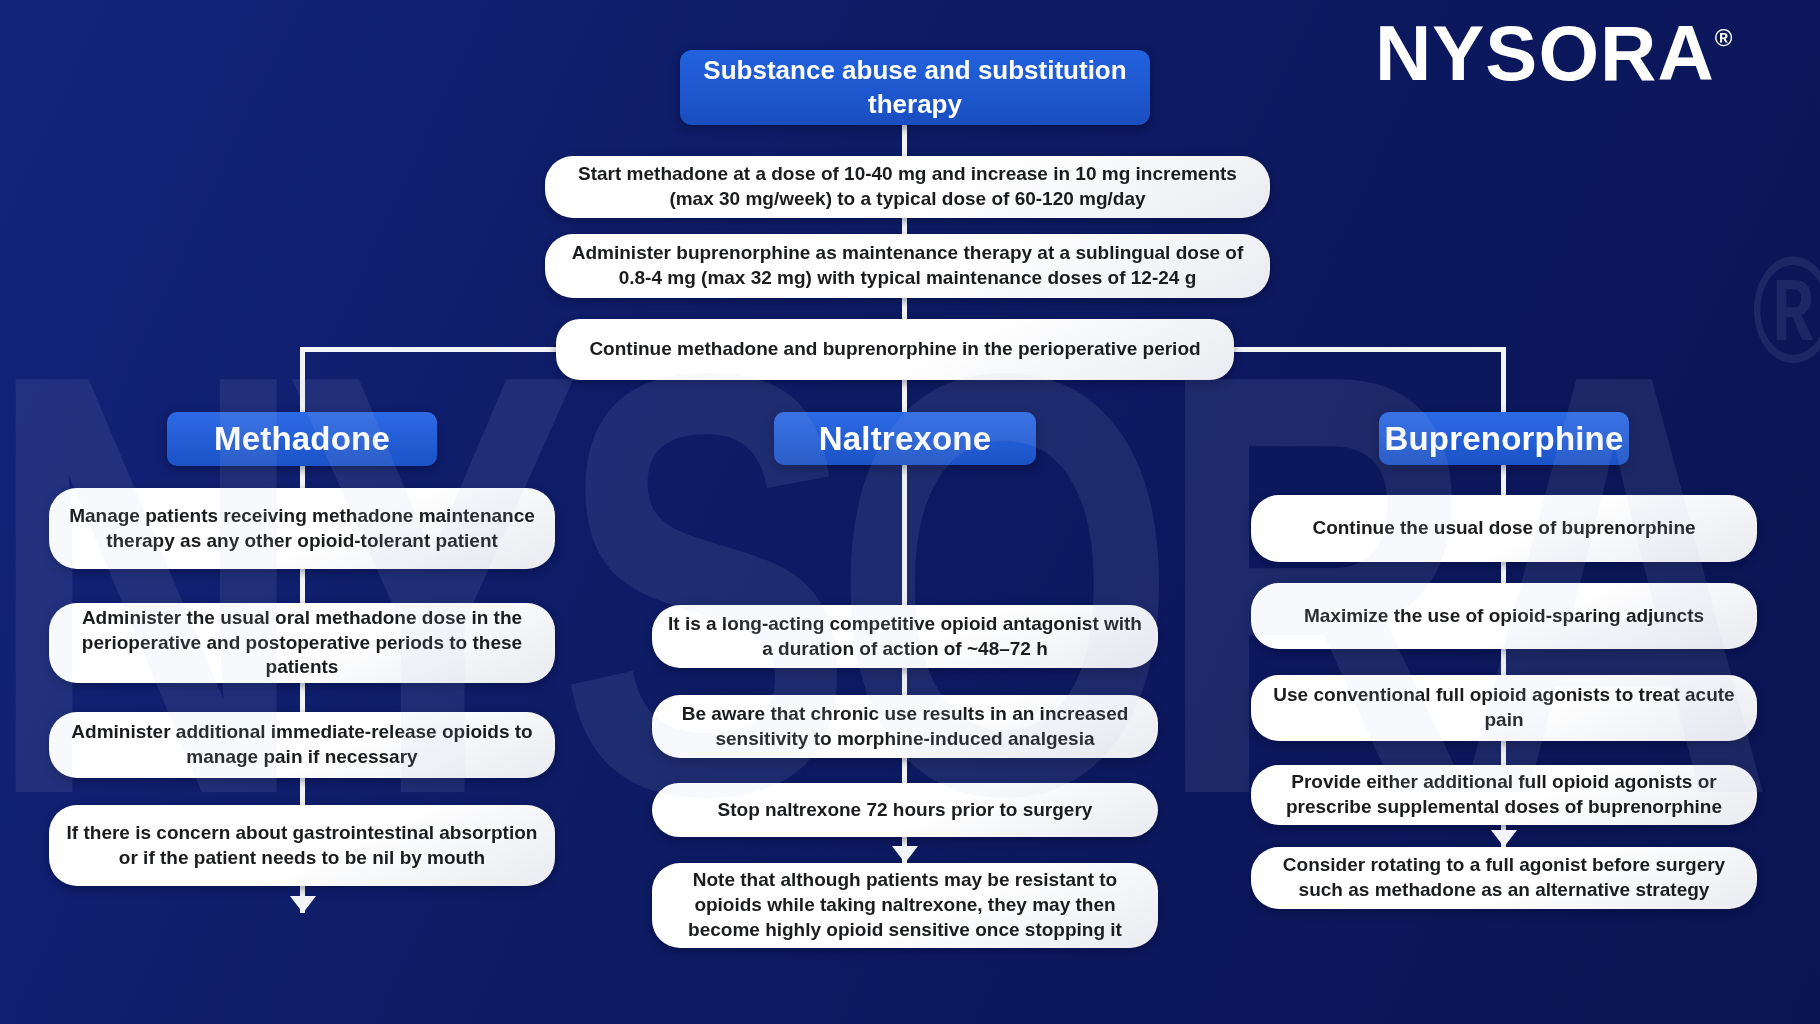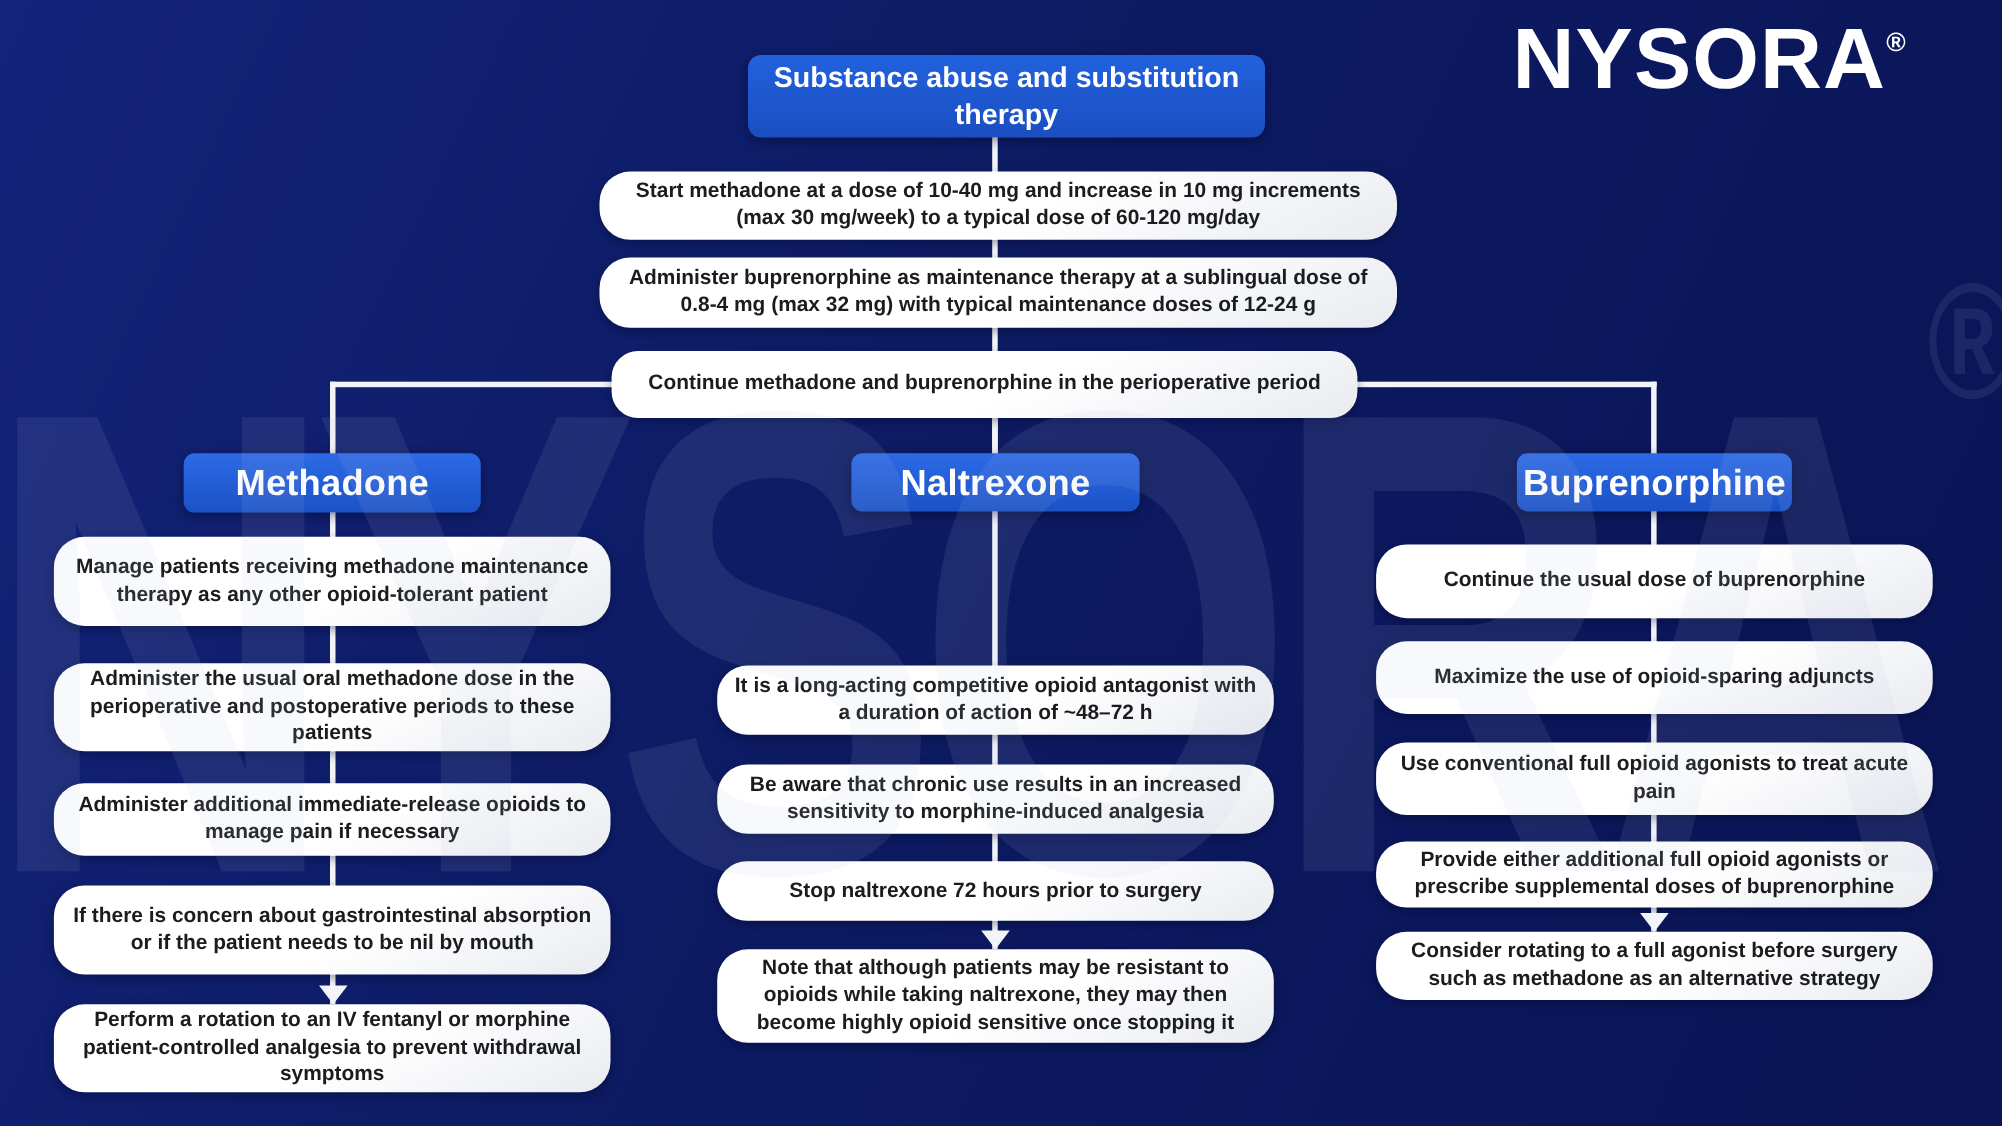--- a/index.html
+++ b/index.html
@@ -85,21 +85,20 @@
   <div class="wbox top" style="left:556px; top:319px; width:678px; height:61px; border-radius:24px;">Continue methadone and buprenorphine in the perioperative period</div>
 
   <div class="bbox" style="left:167px; top:412px; width:270px; height:54px;">Methadone</div>
   <div class="bbox" style="left:774px; top:412px; width:262px; height:53px;">Naltrexone</div>
   <div class="bbox" style="left:1379px; top:412px; width:250px; height:53px;">Buprenorphine</div>
 
   <div class="wbox" style="left:49px;  top:488px; width:506px; height:81px;">Manage patients receiving methadone maintenance therapy as any other opioid-tolerant patient</div>
   <div class="wbox" style="left:49px;  top:603px; width:506px; height:80px;">Administer the usual oral methadone dose in the perioperative and postoperative periods to these patients</div>
   <div class="wbox" style="left:49px;  top:712px; width:506px; height:66px;">Administer additional immediate-release opioids to manage pain if necessary</div>
   <div class="wbox" style="left:49px;  top:805px; width:506px; height:81px;">If there is concern about gastrointestinal absorption or if the patient needs to be nil by mouth</div>
-  <div class="wbox" style="left:49px;  top:913px; width:506px; height:80px;">Perform a rotation to an IV fentanyl or morphine patient-controlled analgesia to prevent withdrawal symptoms</div>
 
   <div class="wbox" style="left:652px; top:605px; width:506px; height:63px;">It is a long-acting competitive opioid antagonist with a duration of action of ~48–72 h</div>
   <div class="wbox" style="left:652px; top:695px; width:506px; height:63px;">Be aware that chronic use results in an increased sensitivity to morphine-induced analgesia</div>
   <div class="wbox" style="left:652px; top:783px; width:506px; height:54px;">Stop naltrexone 72 hours prior to surgery</div>
   <div class="wbox" style="left:652px; top:863px; width:506px; height:85px;">Note that although patients may be resistant to opioids while taking naltrexone, they may then become highly opioid sensitive once stopping it</div>
 
   <div class="wbox" style="left:1251px; top:495px; width:506px; height:67px;">Continue the usual dose of buprenorphine</div>
   <div class="wbox" style="left:1251px; top:583px; width:506px; height:66px;">Maximize the use of opioid-sparing adjuncts</div>
   <div class="wbox" style="left:1251px; top:675px; width:506px; height:66px;">Use conventional full opioid agonists to treat acute pain</div>
   <div class="wbox" style="left:1251px; top:765px; width:506px; height:60px;">Provide either additional full opioid agonists or prescribe supplemental doses of buprenorphine</div>

